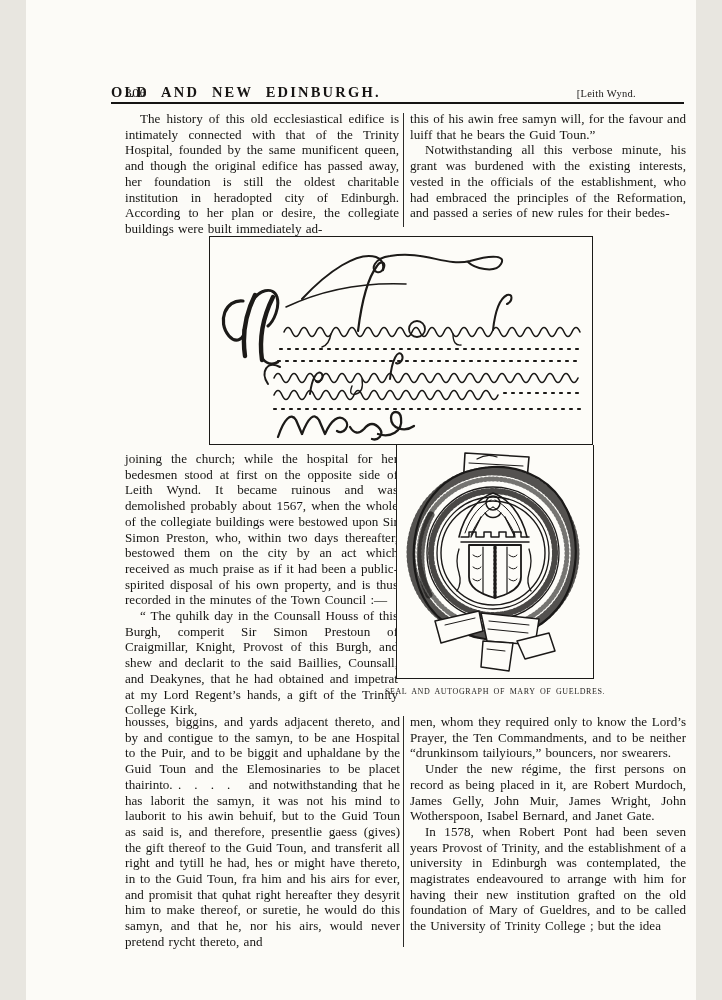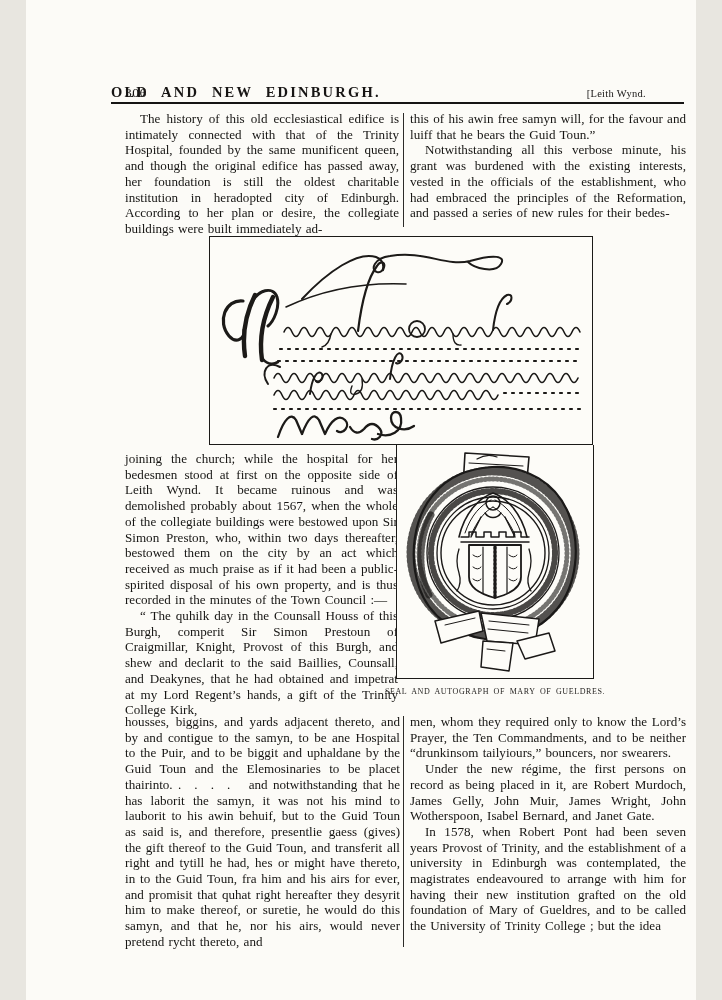--- a/index.html
+++ b/index.html
@@ -7,21 +7,21 @@
     position:relative;width:670px;height:1000px;margin:0 auto;
     background:#fcfbf7;color:#171514;
     font-family:"Liberation Serif","DejaVu Serif",serif;
     overflow:hidden;
   }
   .abs{position:absolute;}
   
   .pagenum{left:99px;top:85px;font-size:13.5px;letter-spacing:.5px;}
   .ptitle{left:85px;top:84px;width:575px;
           font-size:14.5px;font-weight:700;letter-spacing:2.2px;word-spacing:7px;}
-  .running{top:88px;right:50px;font-size:10.5px;letter-spacing:.3px;}
+  .running{top:88px;right:60px;font-size:10.5px;letter-spacing:.3px;}
   .hrule{left:85px;top:102px;width:573px;height:2.2px;background:#151413;}
   
   .col{font-size:13.1px;line-height:15.7px;text-align:justify;
        word-spacing:1px;color:#161513;}
   .col p{margin:0;}
   .col p.ind{text-indent:15px;font-family:Liberation Serif, serif;}
   .tl{left:99px;top:111px;width:274px;}
   .tr{left:384px;top:111px;width:276px;}
   .ml{left:99px;top:451px;width:273px;}
   .bl{left:99px;top:714px;width:275px;}

